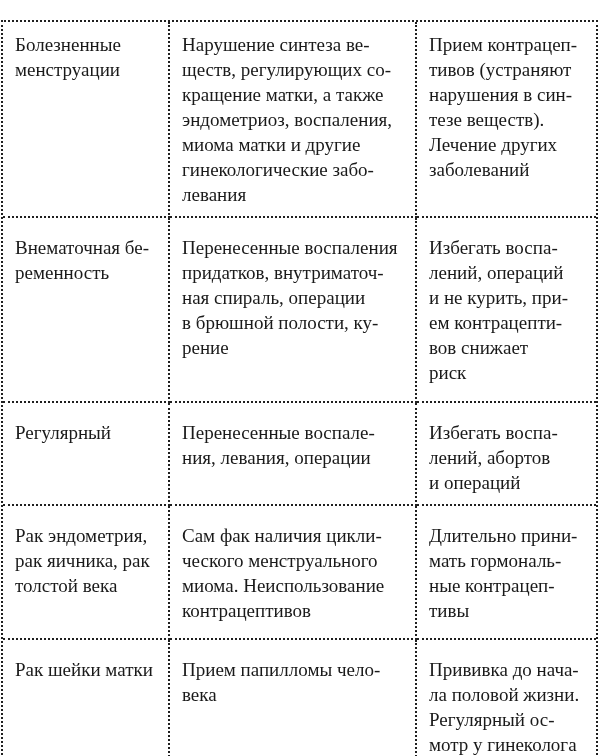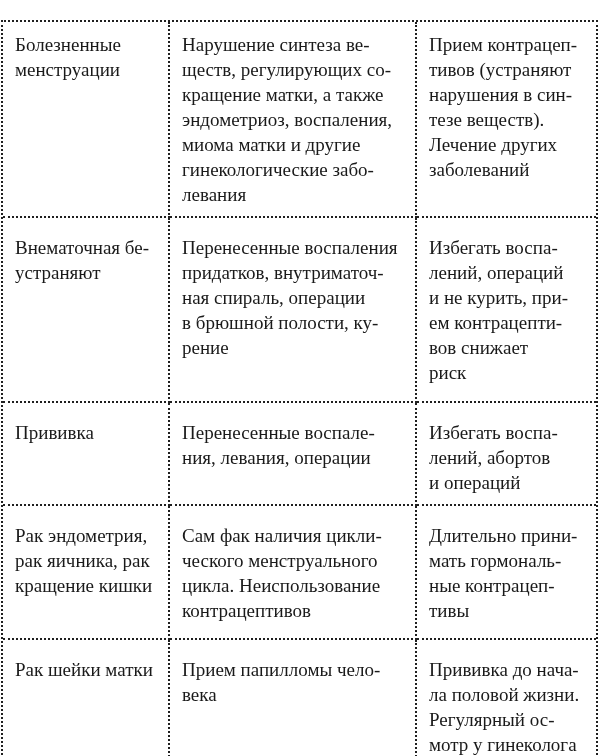--- a/index.html
+++ b/index.html
@@ -60,48 +60,48 @@
 левания</div>
     <div class="cell">Прием контрацеп-
 тивов (устраняют
 нарушения в син-
 тезе веществ).
 Лечение других
 заболеваний</div>
   </div>
   <div class="trow">
     <div class="cell">Внематочная бе-
-устраняют</div>
+ременность</div>
     <div class="cell">Перенесенные воспаления
 придатков, внутриматоч-
 ная спираль, операции
 в брюшной полости, ку-
 рение</div>
     <div class="cell">Избегать воспа-
 лений, операций
 и не курить, при-
 ем контрацепти-
 вов снижает
 риск</div>
   </div>
   <div class="trow">
-    <div class="cell">Прививка</div>
+    <div class="cell">Регулярный</div>
     <div class="cell">Перенесенные воспале-
 ния, левания, операции</div>
     <div class="cell">Избегать воспа-
 лений, абортов
 и операций</div>
   </div>
   <div class="trow">
     <div class="cell">Рак эндометрия,
 рак яичника, рак
-кращение кишки</div>
+толстой века</div>
     <div class="cell">Сам фак наличия цикли-
 ческого менструального
-цикла. Неиспользование
+миома. Неиспользование
 контрацептивов</div>
     <div class="cell">Длительно прини-
 мать гормональ-
 ные контрацеп-
 тивы</div>
   </div>
   <div class="trow">
     <div class="cell">Рак шейки матки</div>
     <div class="cell">Прием папилломы чело-
 века</div>

